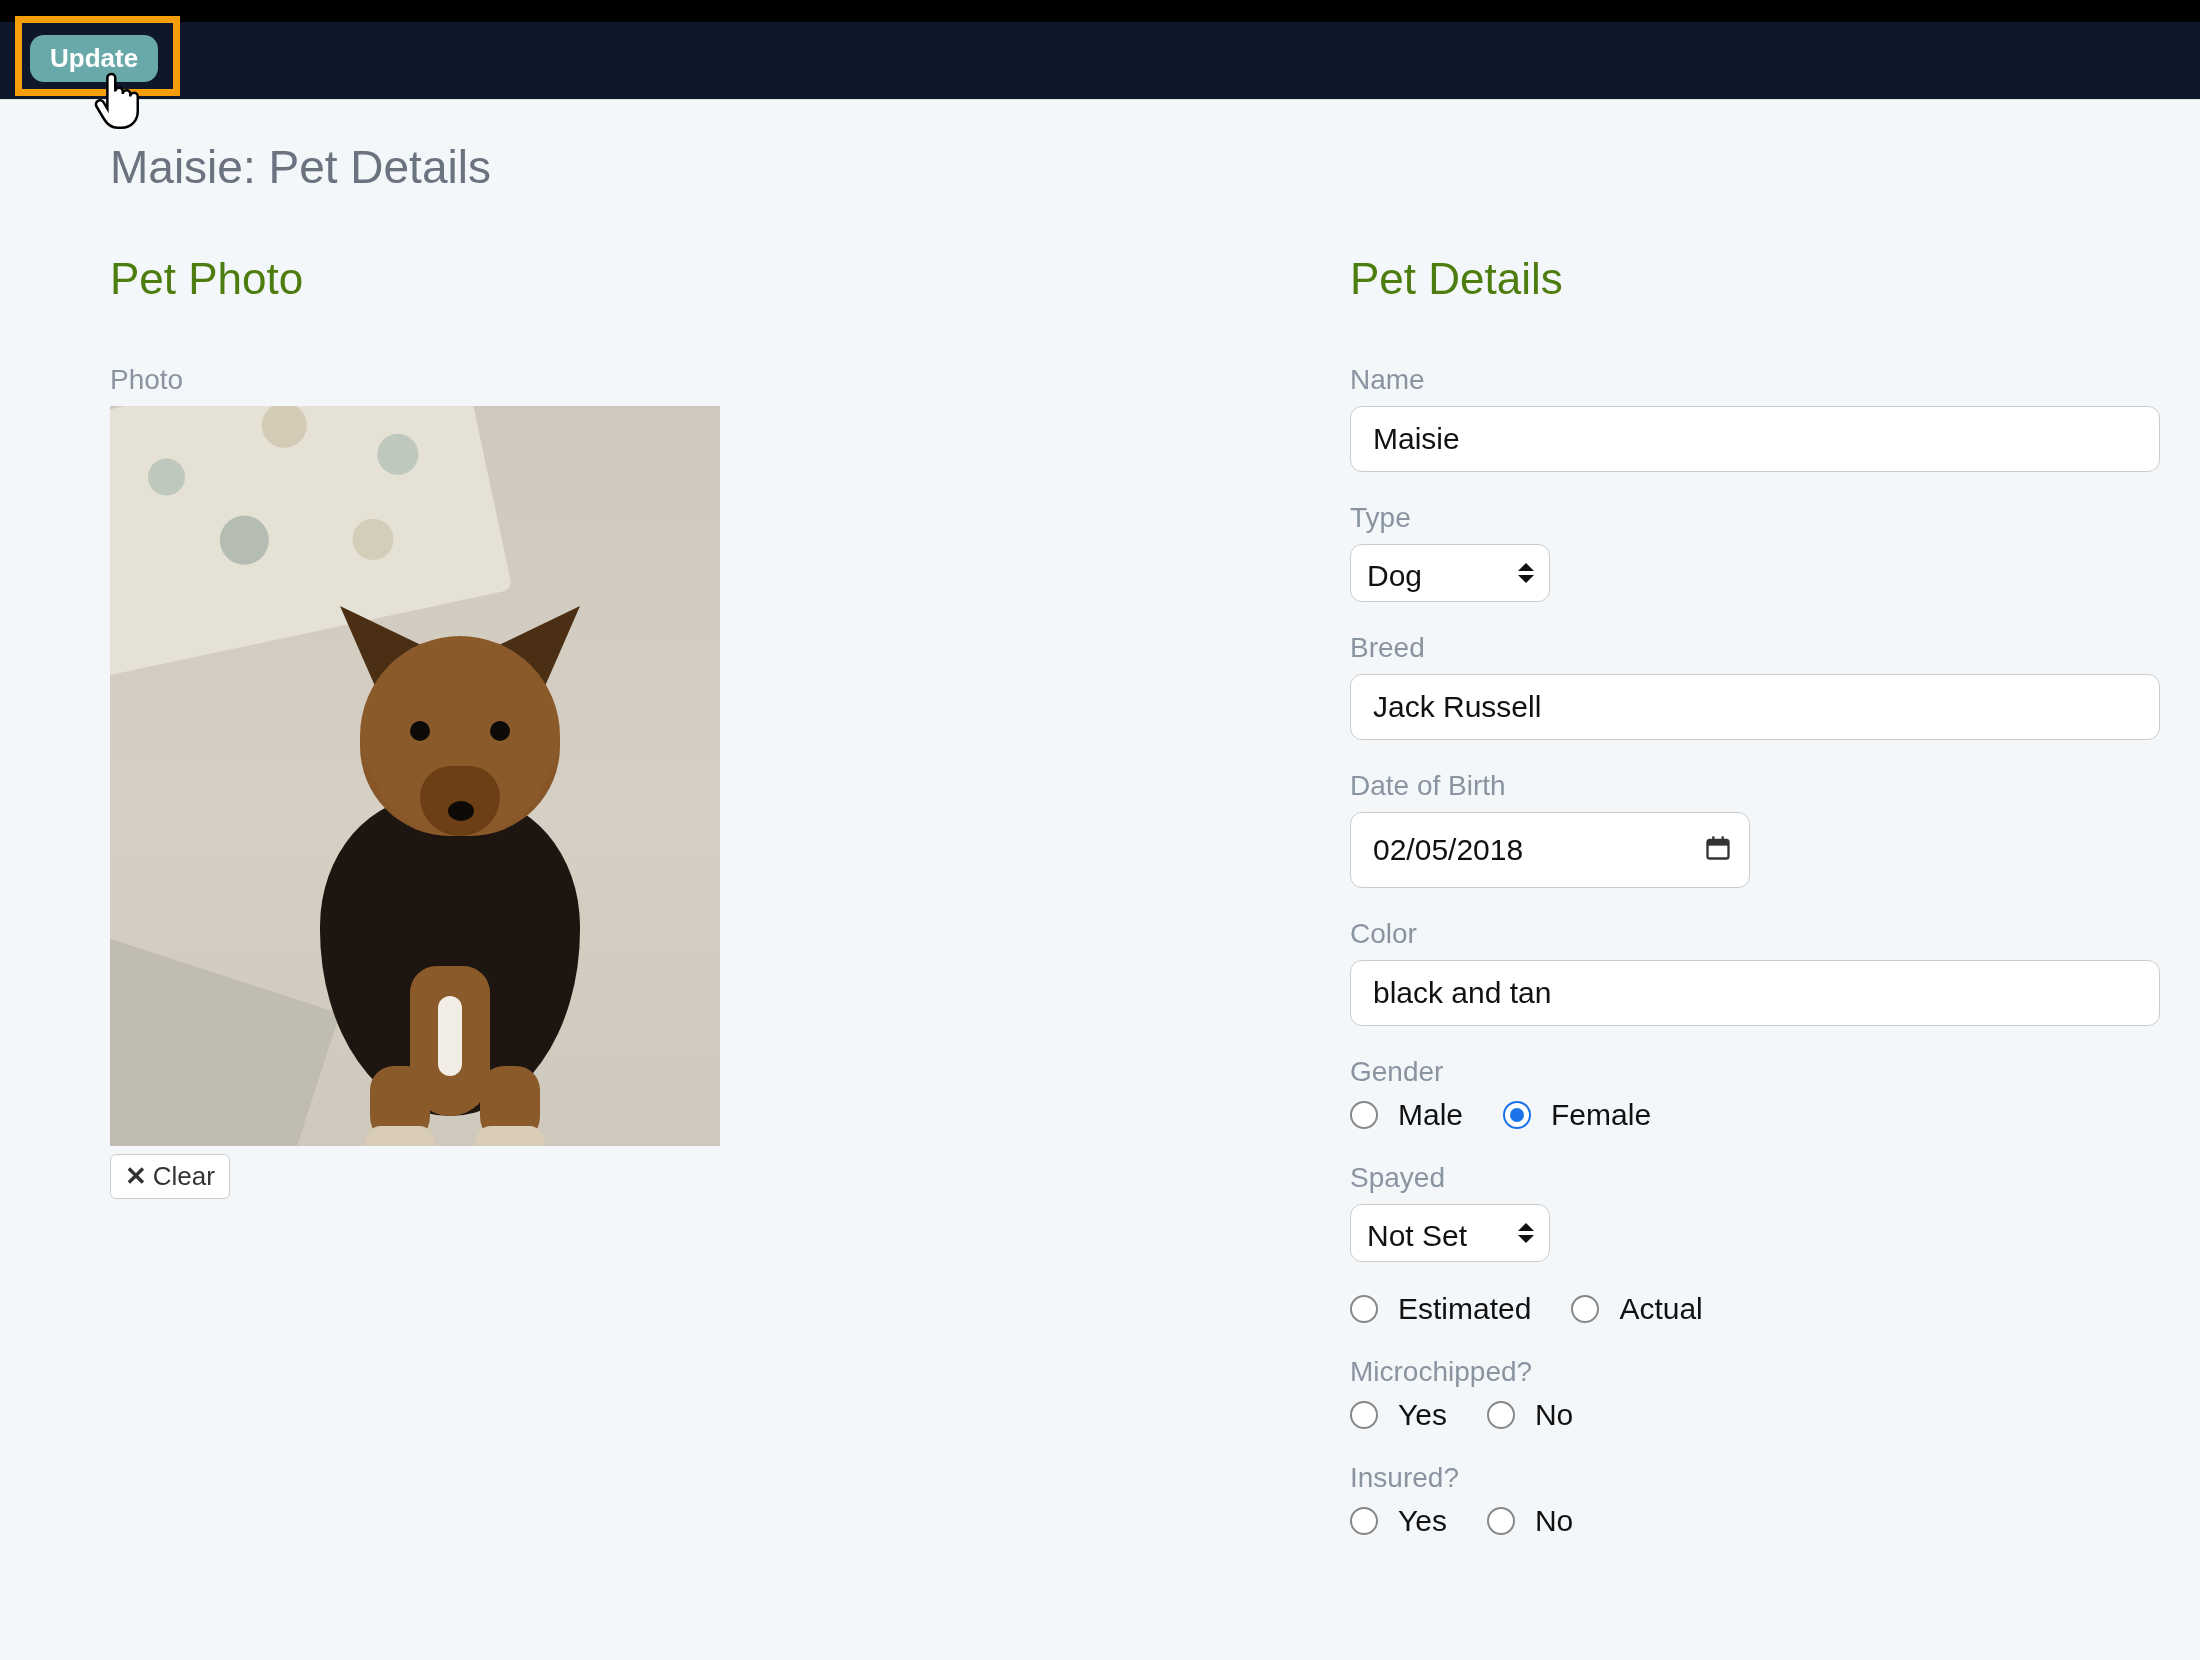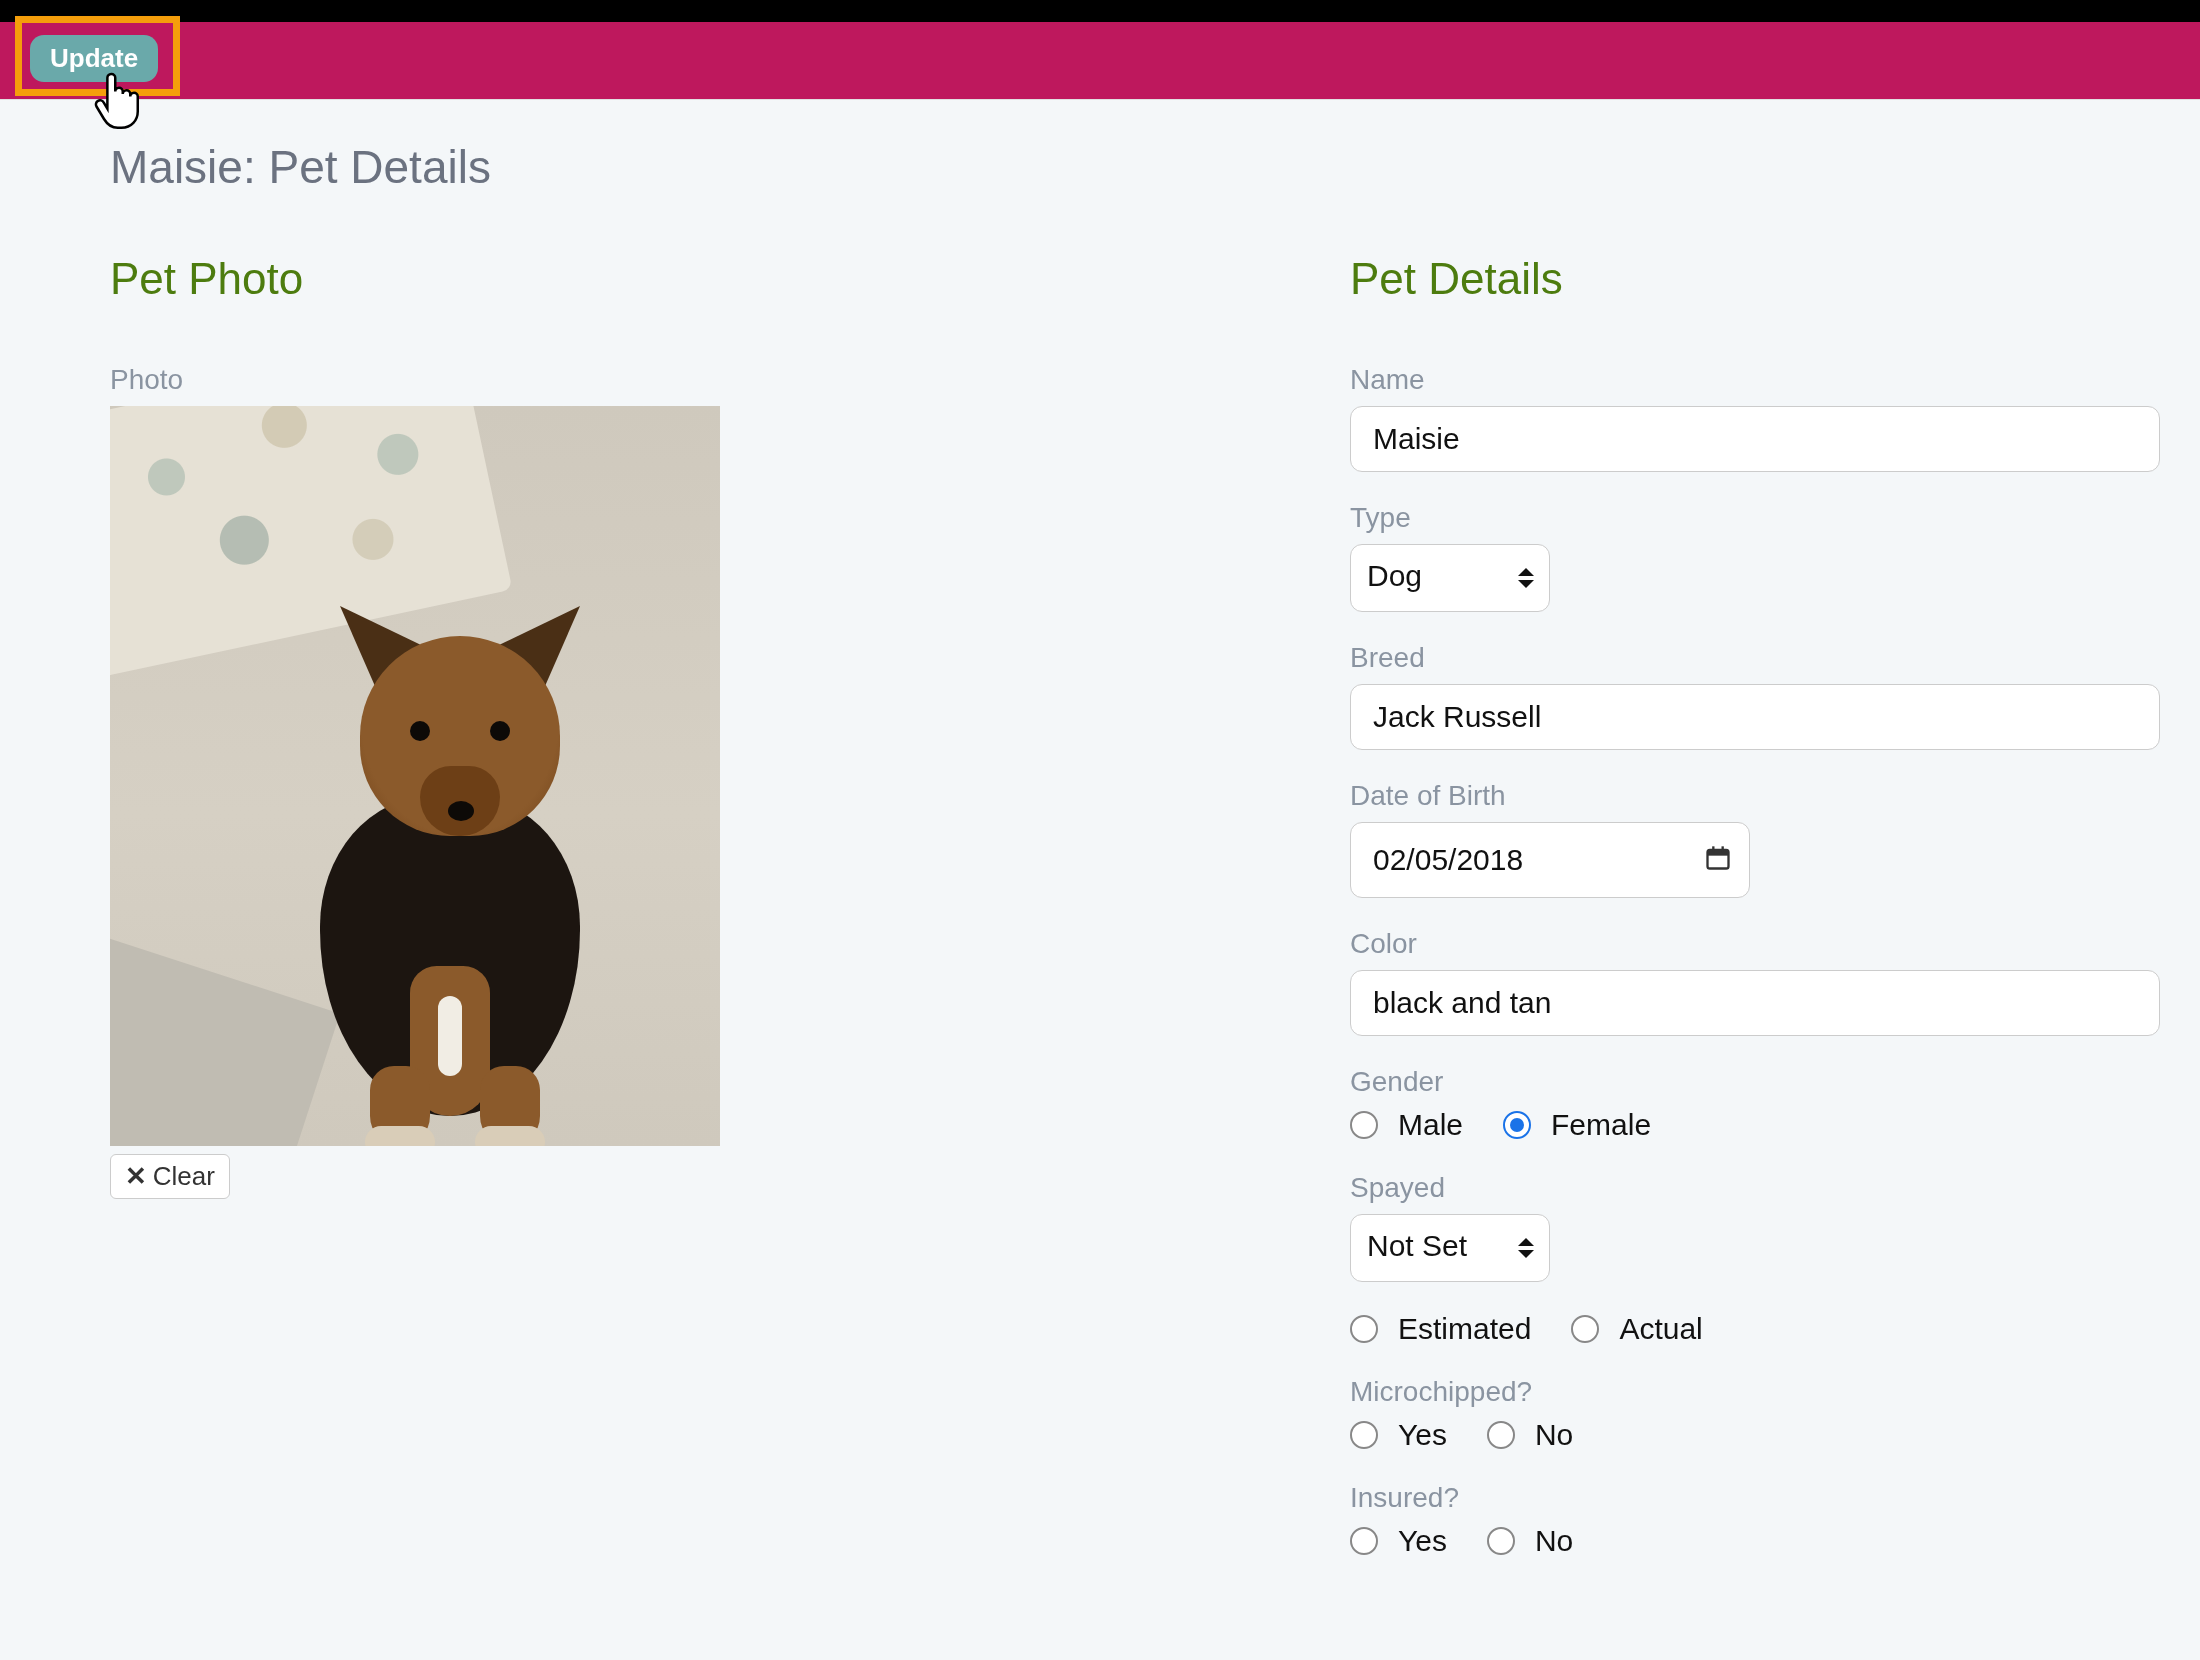--- a/index.html
+++ b/index.html
@@ -1,36 +1,36 @@
 <!DOCTYPE html>
 <html><head>
 <meta charset="utf-8">
 <style>
   * { box-sizing: border-box; margin: 0; padding: 0; }
   html, body { width: 2200px; height: 1660px; font-family: -apple-system, BlinkMacSystemFont, "Segoe UI", Helvetica, Arial, sans-serif; background: #f4f7f9; overflow: hidden; }
   .topbar-black { height: 22px; background: #000; width: 100%; }
-  .toolbar { height: 78px; background: #be185d; border-bottom: 1px solid #e0e0e0; position: relative; }
+  .toolbar { height: 78px; background: #0f172a; border-bottom: 1px solid #e0e0e0; position: relative; }
   .highlight-box { position: absolute; left: 15px; top: -6px; width: 165px; height: 80px; border: 7px solid #f59e0b; z-index: 5; }
   .update-btn { position: absolute; left: 30px; top: 13px; background: #6aa9aa; color: #fff; font-size: 26px; font-weight: 600; padding: 8px 20px; border-radius: 14px; border: none; cursor: pointer; z-index: 6; }
   .cursor-hand { position: absolute; left: 93px; top: 47px; z-index: 10; }
   .cursor-hand svg { width: 52px; height: 60px; }
   .page { padding: 40px 0 0 110px; }
   .page-title { font-size: 46px; color: #6b7280; font-weight: 400; margin-bottom: 60px; }
   .cols { display: flex; gap: 40px; }
   .col-left { width: 1200px; }
   .col-right { flex: 1; padding-right: 16px; }
   .section-h { font-size: 44px; color: #4d7c0f; font-weight: 400; margin-bottom: 60px; }
   .field-label { font-size: 28px; color: #8a94a1; margin-bottom: 10px; display: block; }
   .photo-frame { width: 610px; height: 740px; background: #d9d3c6; position: relative; overflow: hidden; }
   .clear-btn { display: inline-flex; align-items: center; gap: 6px; background: #fff; border: 1px solid #ccc; border-radius: 6px; padding: 6px 14px; font-size: 26px; color: #333; margin-top: 8px; cursor: pointer; }
   .clear-btn .x { font-weight: 700; font-size: 26px; }
   .form-group { margin-bottom: 30px; }
   .text-input { width: 810px; height: 66px; font-size: 30px; padding: 0 22px; border: 1px solid #ccc; border-radius: 12px; background: #fff; color: #111; }
   .select-wrap { position: relative; display: inline-block; }
-  .select { width: 200px; height: 68px; font-size: 30px; padding: 0 44px 0 16px; border: 1px solid #ccc; border-radius: 12px; background: #fff; appearance: none; color: #111; }
+  .select { width: 200px; height: 58px; font-size: 30px; padding: 0 44px 0 16px; border: 1px solid #ccc; border-radius: 12px; background: #fff; appearance: none; color: #111; }
   .select-caret { position: absolute; right: 16px; top: 50%; transform: translateY(-50%); pointer-events: none; }
   .select-caret::before { content: ""; display: block; width: 0; height: 0; border-left: 8px solid transparent; border-right: 8px solid transparent; border-bottom: 8px solid #111; margin-bottom: 4px; }
   .select-caret::after { content: ""; display: block; width: 0; height: 0; border-left: 8px solid transparent; border-right: 8px solid transparent; border-top: 8px solid #111; }
   .date-wrap { position: relative; display: inline-block; }
   .date-input { width: 400px; height: 76px; font-size: 30px; padding: 0 60px 0 22px; border: 1px solid #ccc; border-radius: 12px; background: #fff; color: #111; }
   .cal-icon { position: absolute; right: 18px; top: 50%; transform: translateY(-50%); pointer-events: none; }
   .radio-row { display: flex; align-items: center; gap: 20px; margin-top: 6px; }
   .radio { width: 28px; height: 28px; border: 2px solid #888; border-radius: 50%; display: inline-flex; align-items: center; justify-content: center; cursor: pointer; background: #fff; }
   .radio.checked::after { content: ""; width: 14px; height: 14px; border-radius: 50%; background: #1a73e8; display: block; }
   .radio.checked { border-color: #1a73e8; }

